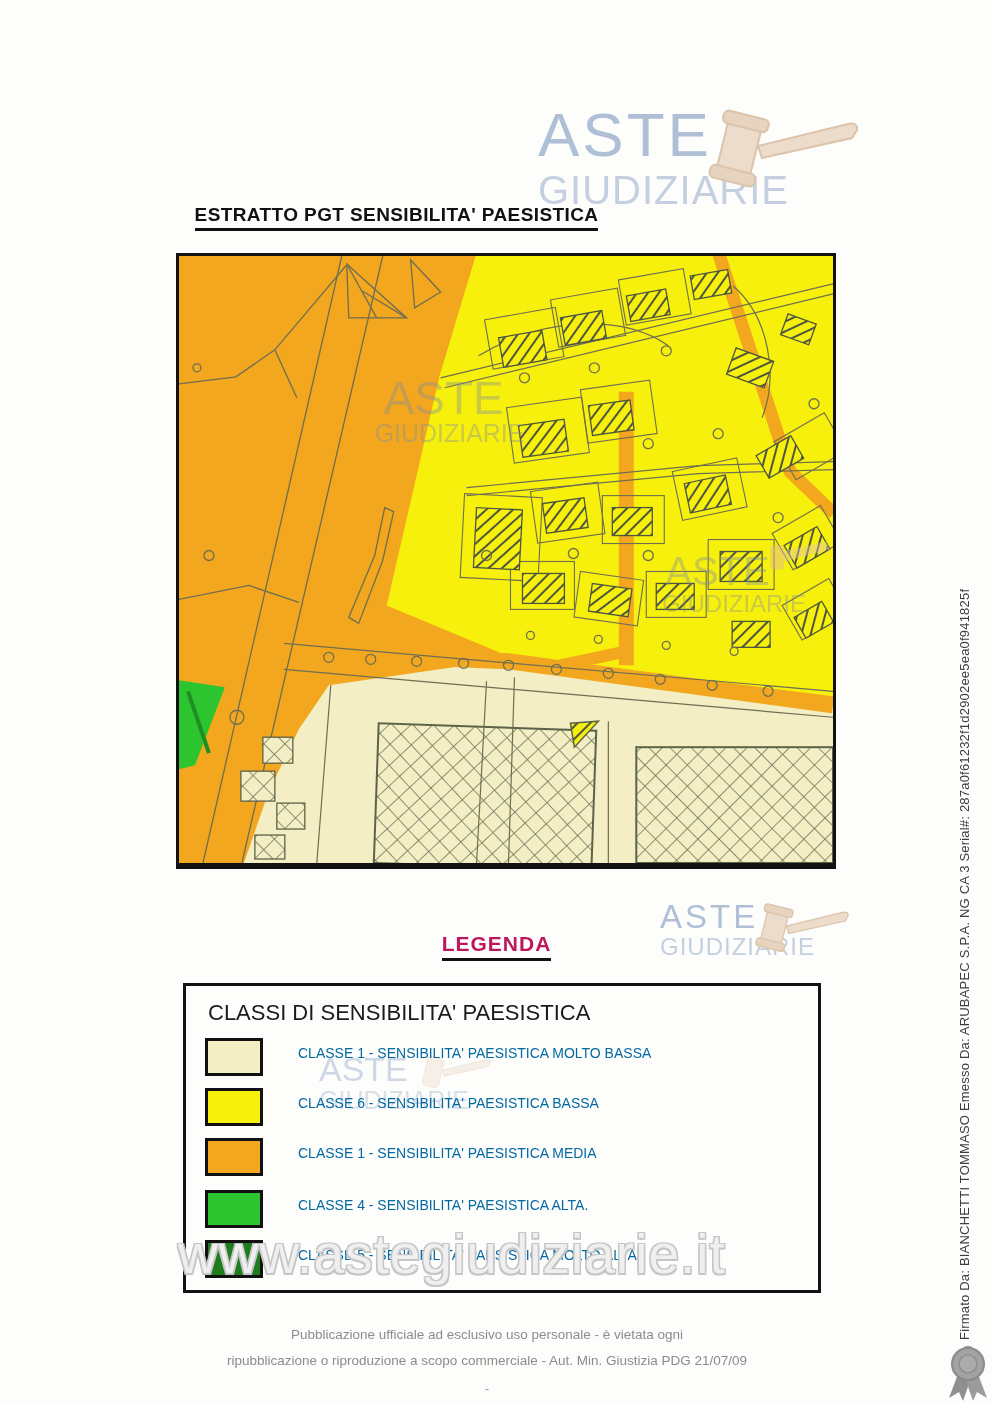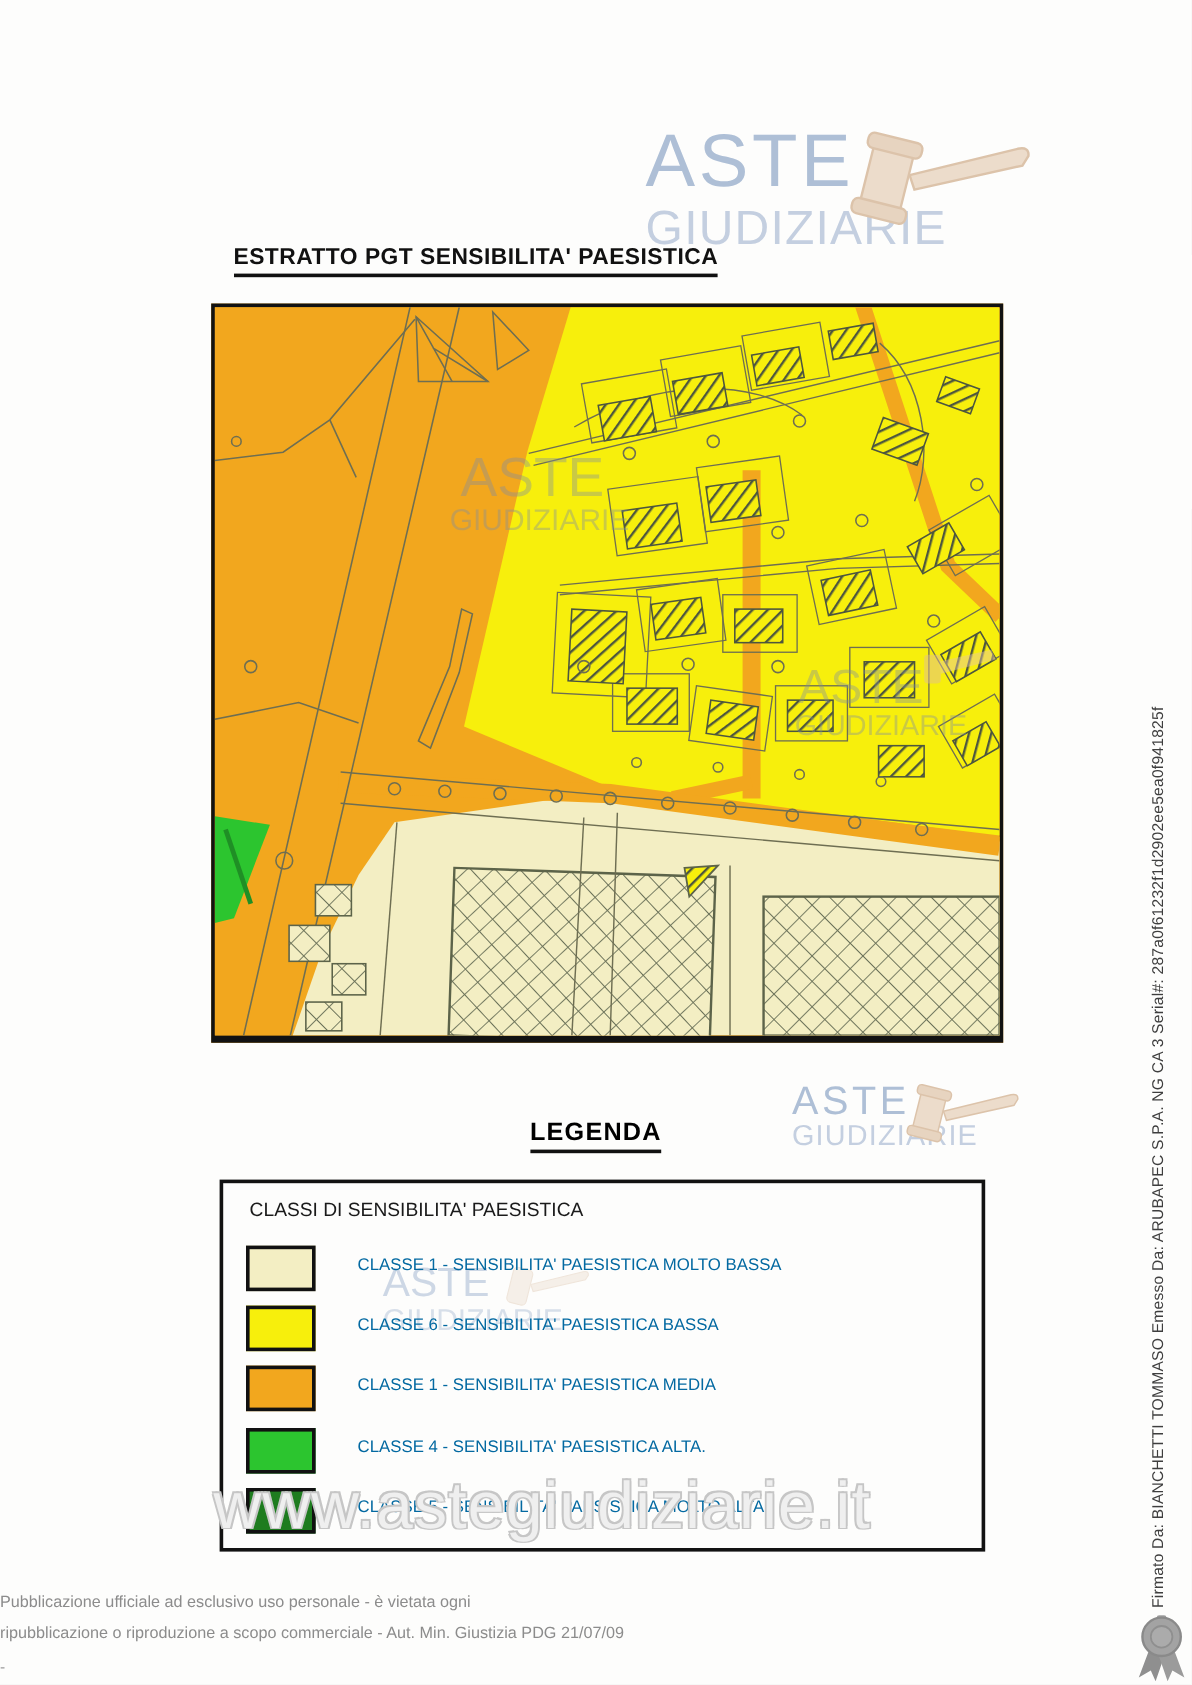--- a/index.html
+++ b/index.html
@@ -19,47 +19,47 @@
   .logo-mid .aste{font-size:33px;}
   .logo-mid .giud{font-size:24px; margin-top:2px;}
   .logo-mid .gavel{left:90px; top:2px;}
   .logo-faint{opacity:.55;}
 
   
   .title-wrap{position:absolute; left:0; top:204px; width:793px; text-align:center;}
   .doc-title{display:inline-block; font-size:19px; font-weight:bold; color:#111; letter-spacing:.4px;
              border-bottom:3px solid #111; padding-bottom:2px;}
   .legenda-wrap{position:absolute; left:0; top:932px; width:993px; text-align:center;}
-  .legenda{display:inline-block; font-size:21px; font-weight:bold; color:#000000; letter-spacing:1px;
+  .legenda{display:inline-block; font-size:21px; font-weight:bold; color:#be185d; letter-spacing:1px;
            border-bottom:3px solid #111; padding-bottom:2px;}
 
   
   .map-frame{position:absolute; left:176px; top:253px; width:660px; height:616px;
              border:3px solid #121212; border-bottom-width:6px; box-sizing:border-box; background:#f2a71e; z-index:1;}
   .map-frame svg{display:block; width:100%; height:100%;}
 
   
   .legend-box{position:absolute; left:183px; top:983px; width:638px; height:310px;
               border:3px solid #121212; box-sizing:border-box; background:#fdfdfc; z-index:1;}
-  .legend-title{position:absolute; left:22px; top:14px; font-size:16px; color:#1a1a1a;}
+  .legend-title{position:absolute; left:22px; top:14px; font-size:22px; color:#1a1a1a;}
   .legend-row{position:absolute; left:19px; height:38px;}
   .legend-row .swatch{position:absolute; left:0; top:0; width:52px; height:32px; border:3px solid #111; display:block;}
   .legend-row .lbl{position:absolute; left:93px; top:7px; font-size:14px; color:#0369a1; white-space:nowrap;}
   .lw{position:absolute; left:133px; top:66px; opacity:.5; z-index:0;}
   .lw .aste{display:block; color:#9fb3cf; font-size:34px; line-height:1;}
   .lw .giud{display:block; color:#b3c2d8; font-size:25px; line-height:1; margin-top:2px;}
   .lw .gavel{position:absolute; left:95px; top:0;}
 
   
   .site-watermark{position:absolute; left:178px; top:1222px; z-index:3; font-size:55px; font-weight:normal;
                   letter-spacing:1px; color:rgba(255,255,255,.72); white-space:nowrap;
                   text-shadow:-1.5px -1.5px 0 #c6c6c6, 1.5px -1.5px 0 #c6c6c6, -1.5px 1.5px 0 #c6c6c6, 1.5px 1.5px 0 #c6c6c6;}
 
   
-  .footer{position:absolute; left:0; top:1322px; width:974px; text-align:left; color:#8c8c8c;
+  .footer{position:absolute; left:0; top:1322px; width:974px; text-align:center; color:#8c8c8c;
           font-size:13.5px; line-height:26px; z-index:4;}
   .footer .dash{display:block; font-size:13px; color:#9a9a9a; margin-top:2px;}
 
   
   .signature{position:absolute; left:957px; top:1340px; transform:rotate(-90deg); transform-origin:0 0;
              font-size:13px; color:#3e3e3e; white-space:nowrap; letter-spacing:.2px; width:760px;}
   .seal{position:absolute; left:946px; top:1344px;}
 </style>
 </head>
 <body>

